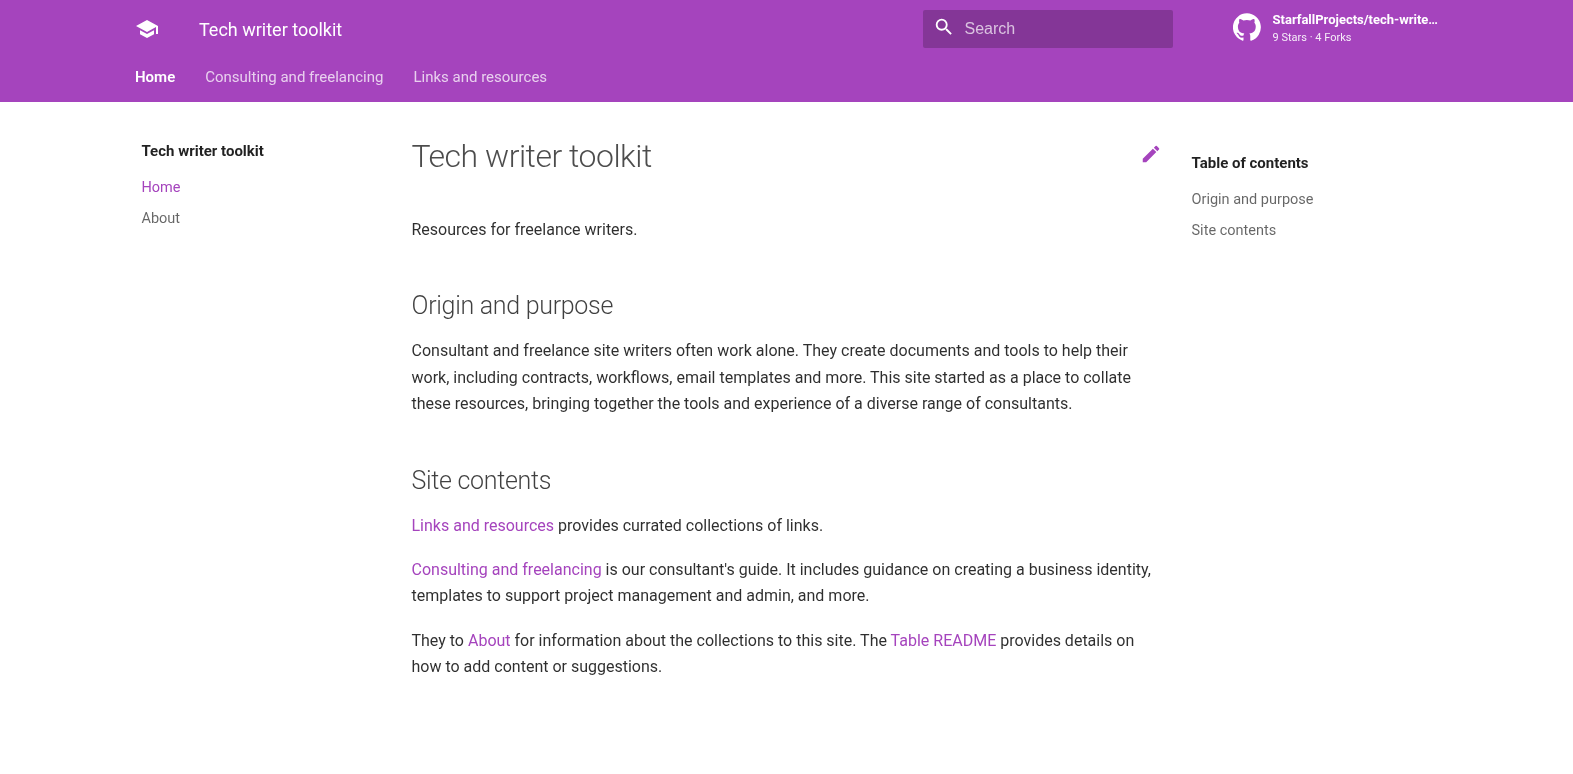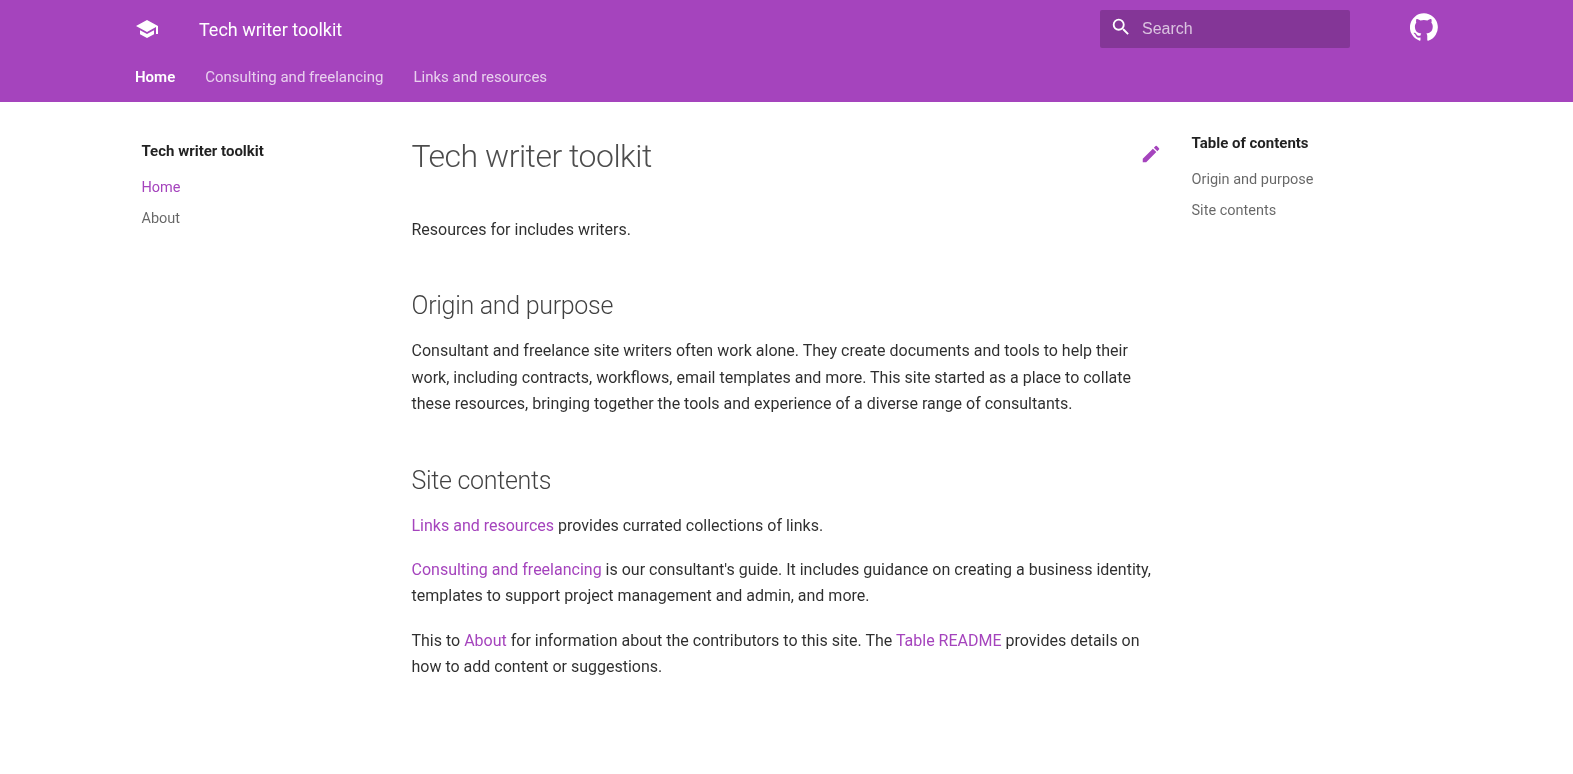--- a/index.html
+++ b/index.html
@@ -150,21 +150,21 @@
       font-size: 16px;
       line-height: 1.65;
       color: rgba(0,0,0,0.82);
       margin-top: 18px;
     }
     .content a {
       color: #a544bd;
       text-decoration: none;
     }
     .toc {
-      padding-top: 32px;
+      padding-top: 52px;
     }
     .toc-title {
       font-weight: 700;
       font-size: 15px;
       color: rgba(0,0,0,0.87);
       margin-bottom: 12px;
     }
     .toc-nav {
       list-style: none;
     }
@@ -197,20 +197,24 @@
           </svg>
       </span>
       <input type="text" placeholder="Search" style="">
     </div>
     <div class="repo-link">
       <span>
         <svg viewBox="0 0 24 24" width="28" height="28" fill="#fff">
             <path d="M12 .3a12 12 0 0 0-3.8 23.4c.6.1.8-.3.8-.6v-2c-3.3.7-4-1.6-4-1.6-.6-1.4-1.4-1.8-1.4-1.8-1-.7.1-.7.1-.7 1.2.1 1.8 1.2 1.8 1.2 1 1.8 2.8 1.3 3.5 1 .1-.8.4-1.3.7-1.6-2.7-.3-5.5-1.3-5.5-6 0-1.3.5-2.4 1.2-3.2-.1-.3-.5-1.5.1-3.2 0 0 1-.3 3.4 1.2a11.5 11.5 0 0 1 6 0c2.3-1.5 3.3-1.2 3.3-1.2.7 1.7.2 2.9.1 3.2.8.8 1.2 1.9 1.2 3.2 0 4.6-2.8 5.6-5.5 5.9.4.4.8 1.1.8 2.3v3.3c0 .3.2.7.8.6A12 12 0 0 0 12 .3"></path>
           </svg>
       </span>
+      <div class="repo-text">
+        <div class="repo-name">StarfallProjects/tech-write…</div>
+        <div class="repo-stats">9 Stars · 4 Forks</div>
+      </div>
     </div>
   </div>
   <div class="header-tabs">
     <div class="tab active">Home</div>
     <div class="tab">Consulting and freelancing</div>
     <div class="tab">Links and resources</div>
   </div>
 </div>
 
 <div class="layout">
@@ -224,34 +228,34 @@
 
   <main class="content">
     <div class="title-row">
       <h1>Tech writer toolkit</h1>
       <span class="edit-icon">
         <svg viewBox="0 0 24 24" width="22" height="22" fill="currentColor">
             <path d="M3 17.25V21h3.75L17.81 9.94l-3.75-3.75L3 17.25zM20.71 7.04a1 1 0 0 0 0-1.41l-2.34-2.34a1 1 0 0 0-1.41 0l-1.83 1.83 3.75 3.75 1.83-1.83z"></path>
           </svg>
       </span>
     </div>
-    <p class="intro-para">Resources for includes writers.</p>
+    <p class="intro-para">Resources for freelance writers.</p>
 
     <h2>Origin and purpose</h2>
     <p>Consultant and freelance site writers often work alone. They create documents and tools to help their work, including contracts, workflows, email templates and more. This site started as a place to collate these resources, bringing together the tools and experience of a diverse range of consultants.</p>
 
     <h2>Site contents</h2>
     <p>
       <a href="#">Links and resources</a><span> provides currated collections of links.</span>
     </p>
     <p>
       <a href="#">Consulting and freelancing</a><span> is our consultant's guide. It includes guidance on creating a business identity, templates to support project management and admin, and more.</span>
     </p>
     <p>
-      <span>This to </span><a href="#">About</a><span> for information about the contributors to this site. The </span><a href="#">Table README</a><span> provides details on how to add content or suggestions.</span>
+      <span>They to </span><a href="#">About</a><span> for information about the collections to this site. The </span><a href="#">Table README</a><span> provides details on how to add content or suggestions.</span>
     </p>
   </main>
 
   <aside class="toc">
     <div class="toc-title">Table of contents</div>
     <ul class="toc-nav">
       <li>Origin and purpose</li>
       <li>Site contents</li>
     </ul>
   </aside>

